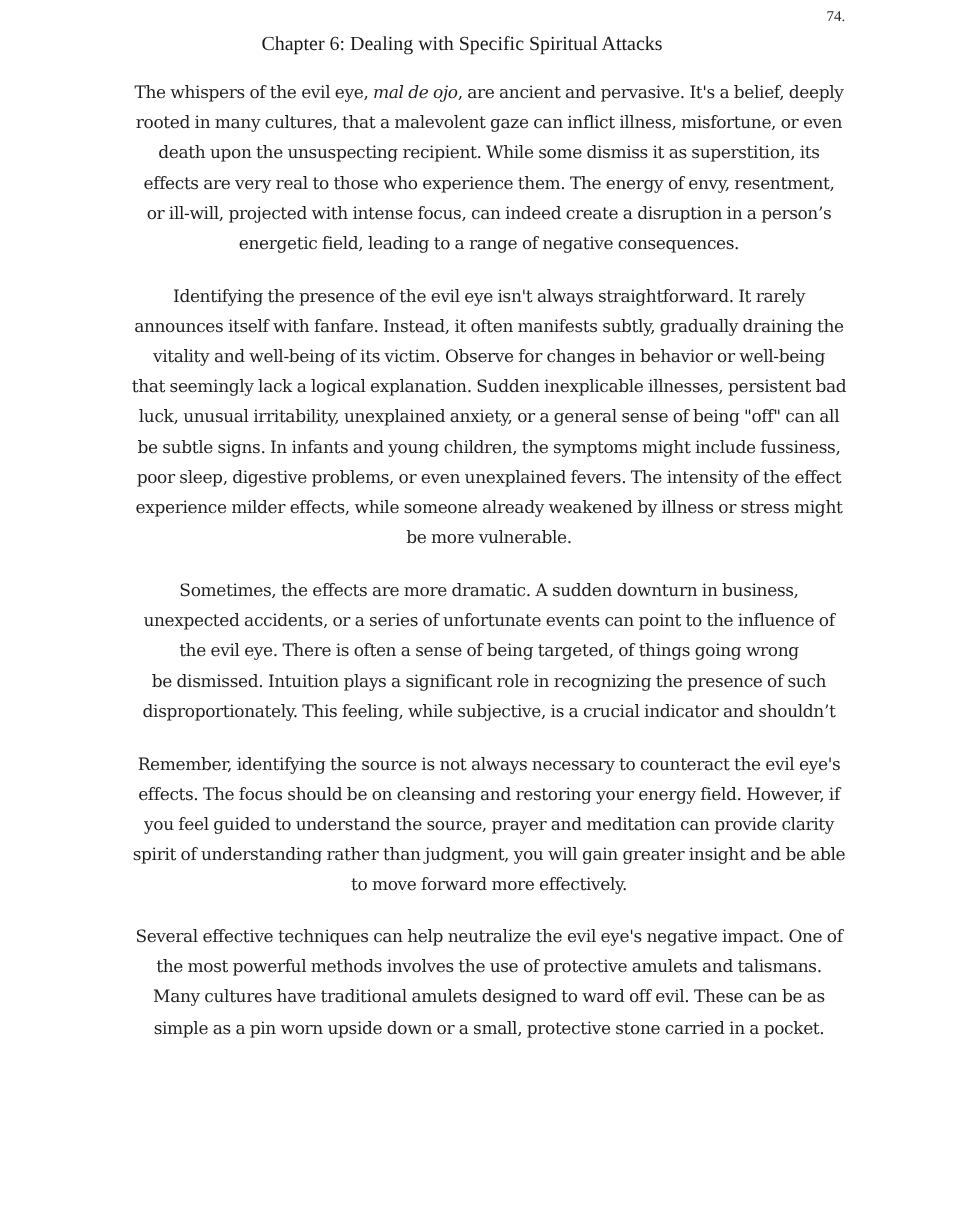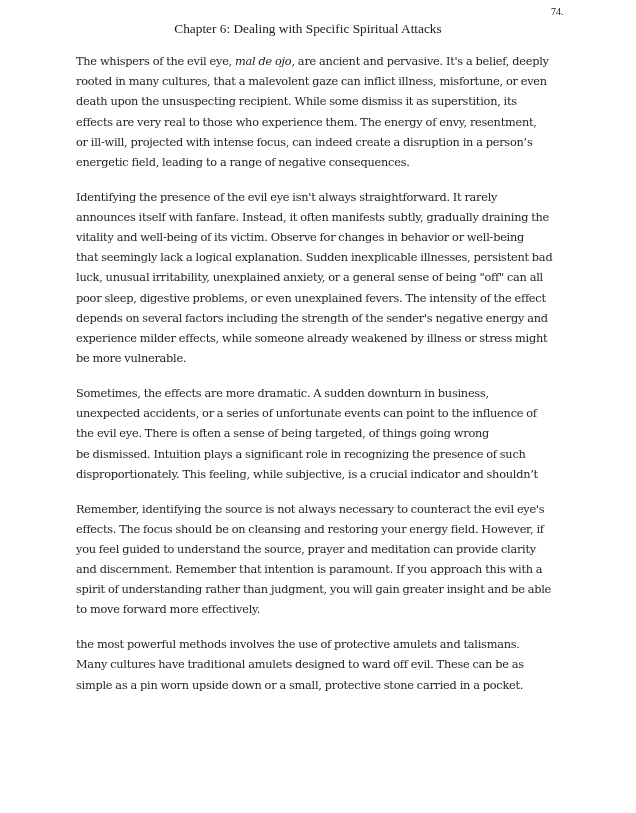--- a/index.html
+++ b/index.html
@@ -44,20 +44,21 @@
       letter-spacing: -0.25px;
       word-spacing: -0.3px;
     }
     .para {
       margin: 0 0 14.6px 0;
       white-space: nowrap;
     }
     .line {
       display: block;
       height: 20.2px;
+      text-align: center;
     }
     em { font-style: italic; }
   </style>
 </head>
 <body>
 
 <div class="page-number">74.</div>
 <div class="chapter-title">Chapter 6: Dealing with Specific Spiritual Attacks</div>
 
 <div class="body-text">
@@ -68,38 +69,38 @@
     <span class="line">effects are very real to those who experience them. The energy of envy, resentment,</span>
     <span class="line">or ill-will, projected with intense focus, can indeed create a disruption in a person’s</span>
     <span class="line">energetic field, leading to a range of negative consequences.</span>
   </p>
   <p class="para">
     <span class="line">Identifying the presence of the evil eye isn't always straightforward. It rarely</span>
     <span class="line">announces itself with fanfare. Instead, it often manifests subtly, gradually draining the</span>
     <span class="line">vitality and well-being of its victim. Observe for changes in behavior or well-being</span>
     <span class="line">that seemingly lack a logical explanation. Sudden inexplicable illnesses, persistent bad</span>
     <span class="line">luck, unusual irritability, unexplained anxiety, or a general sense of being "off" can all</span>
+    <span class="line">be subtle signs. In infants and young children, the symptoms might include fussiness,</span>
     <span class="line">poor sleep, digestive problems, or even unexplained fevers. The intensity of the effect</span>
-    <span class="line">depends on several factors including the strength of the sender's negative energy and</span>
     <span class="line">experience milder effects, while someone already weakened by illness or stress might</span>
     <span class="line">be more vulnerable.</span>
   </p>
   <p class="para">
     <span class="line">Sometimes, the effects are more dramatic. A sudden downturn in business,</span>
     <span class="line">unexpected accidents, or a series of unfortunate events can point to the influence of</span>
     <span class="line">the evil eye. There is often a sense of being targeted, of things going wrong</span>
     <span class="line">be dismissed. Intuition plays a significant role in recognizing the presence of such</span>
     <span class="line">disproportionately. This feeling, while subjective, is a crucial indicator and shouldn’t</span>
   </p>
   <p class="para">
     <span class="line">Remember, identifying the source is not always necessary to counteract the evil eye's</span>
     <span class="line">effects. The focus should be on cleansing and restoring your energy field. However, if</span>
     <span class="line">you feel guided to understand the source, prayer and meditation can provide clarity</span>
-    <span class="line">and discernment. Remember that intention is paramount. If you approach this with a</span>
     <span class="line">spirit of understanding rather than judgment, you will gain greater insight and be able</span>
     <span class="line">to move forward more effectively.</span>
   </p>
   <p class="para">
+    <span class="line">Several effective techniques can help neutralize the evil eye's negative impact. One of</span>
     <span class="line">the most powerful methods involves the use of protective amulets and talismans.</span>
     <span class="line">Many cultures have traditional amulets designed to ward off evil. These can be as</span>
     <span class="line">simple as a pin worn upside down or a small, protective stone carried in a pocket.</span>
   </p>
 </div>
 
 </body></html>

